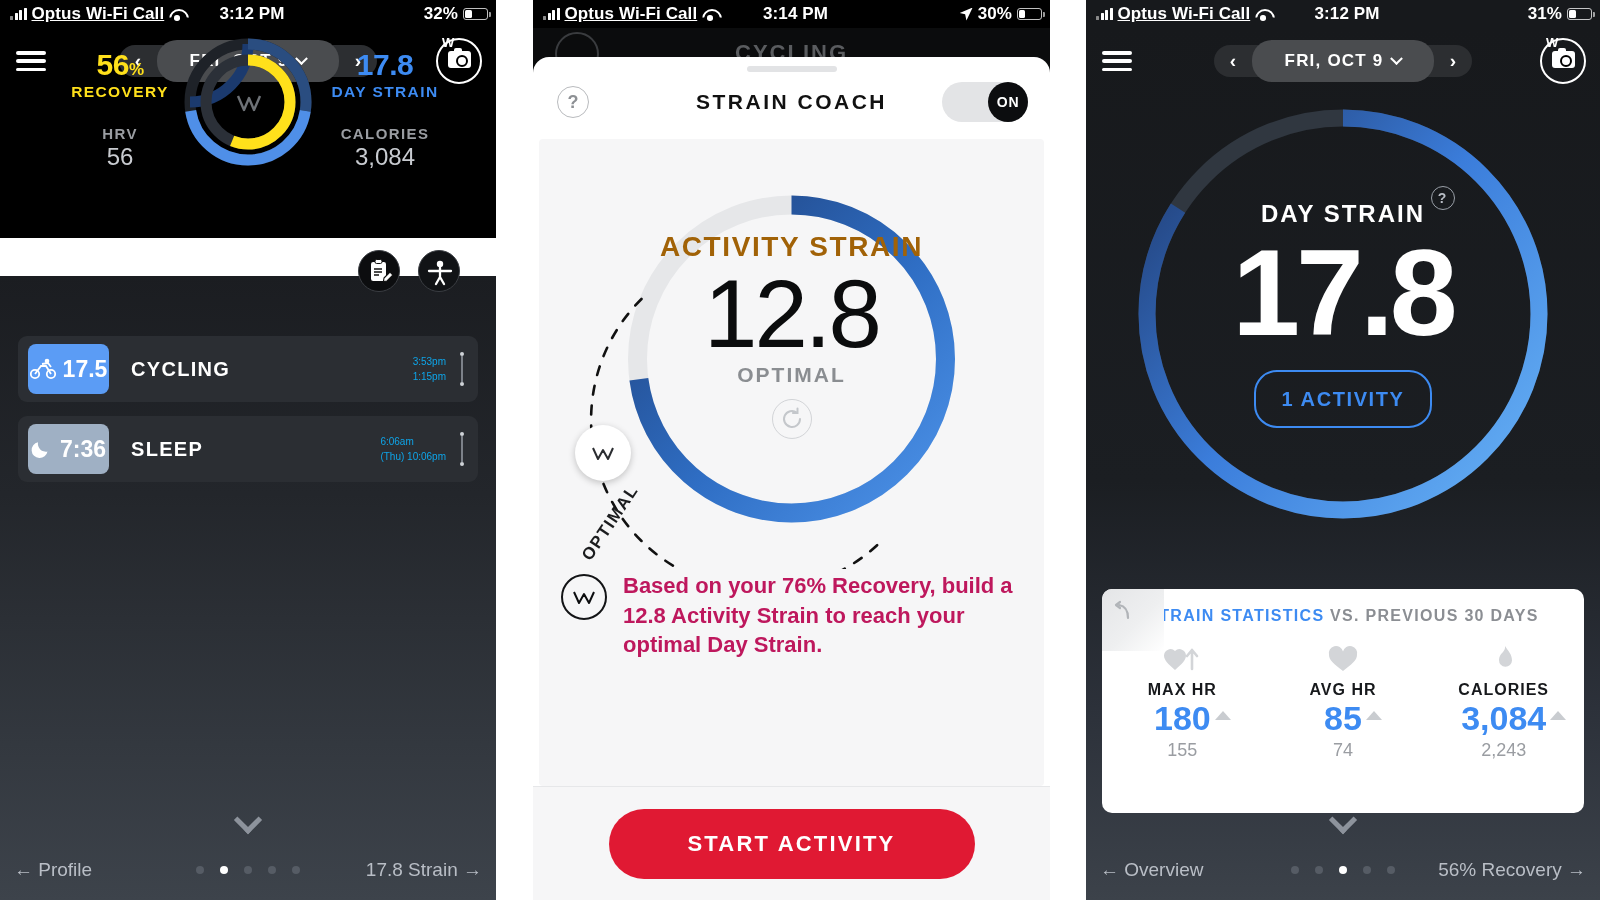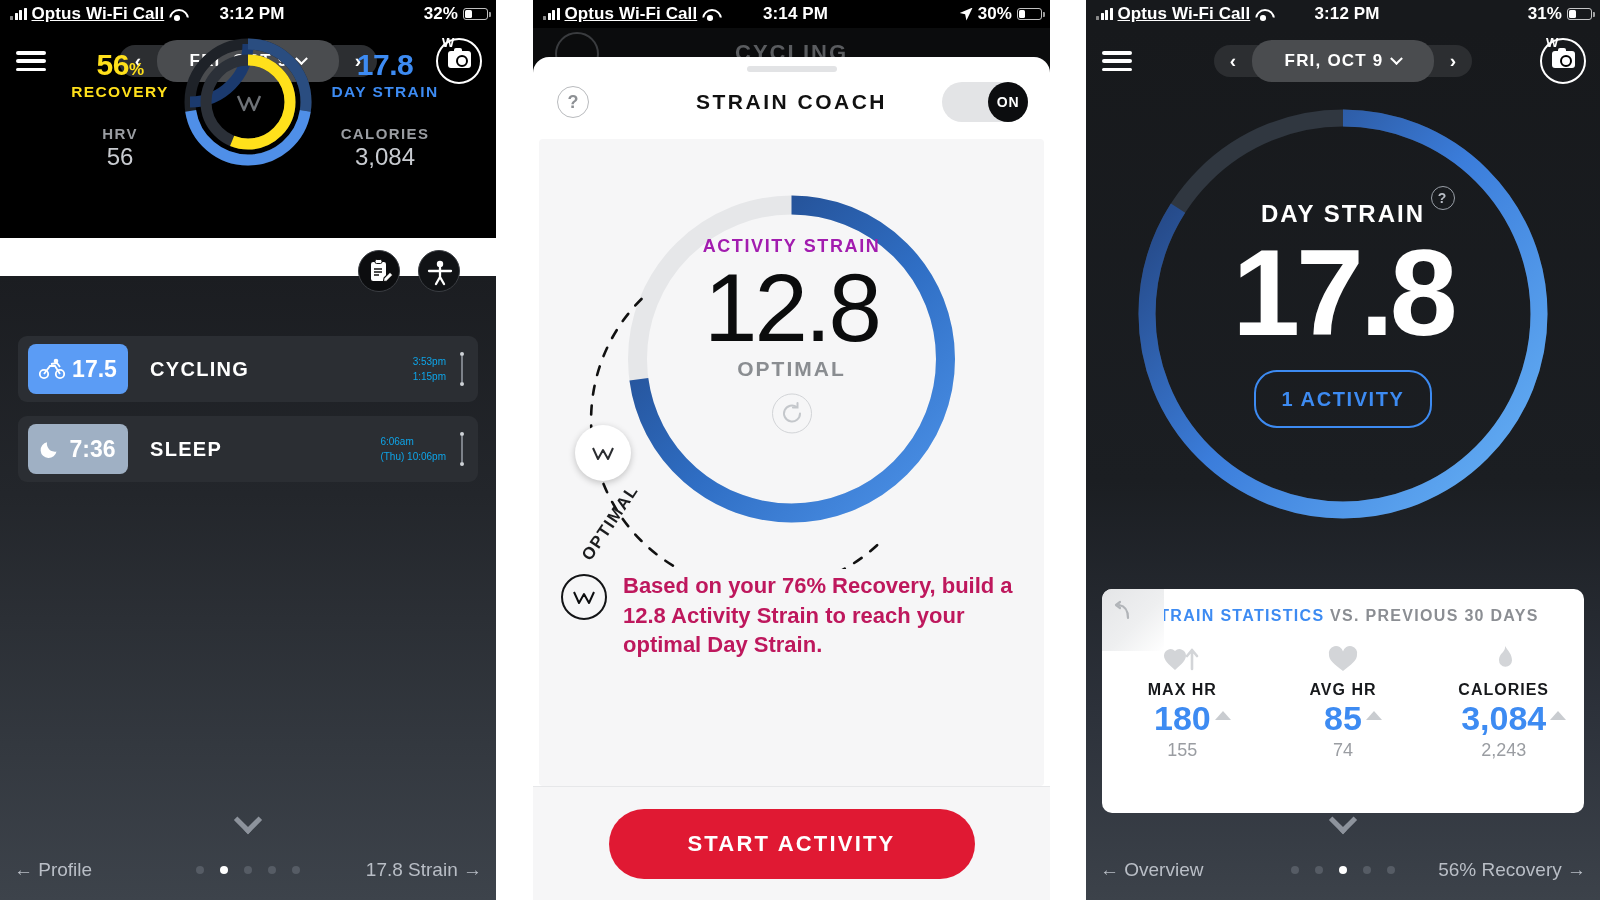--- a/index.html
+++ b/index.html
@@ -87,21 +87,21 @@
 
   .fab-row { position:absolute; right:36px; top:250px; display:flex; gap:18px; z-index:5;}
   .fab { width:42px; height:42px; border-radius:50%; border:1.5px solid #3a3d42;
          background:#111316; position:relative; }
   .fab.clip { background:#0c0d0f; }
   .plusmark { position:absolute; right:38px; top:-4px; color:#fff; font-size:20px; font-weight:700; }
 
   .act-list { position:absolute; left:18px; right:18px; top:60px; }
   .act-row { height:66px; background:#2b2e33; border-radius:9px; margin-bottom:14px;
              display:flex; align-items:center; position:relative; padding-left:10px; }
-  .act-chip { width:100px; height:50px; border-radius:8px; display:flex; align-items:center;
+  .act-chip { width:81px; height:50px; border-radius:8px; display:flex; align-items:center;
               justify-content:center; gap:7px; color:#fff; font-size:23px; font-weight:700; }
   .chip-blue { background:#5b9cf5; }
   .chip-grey { background:#9fb0c4; }
   .act-name { color:#fff; font-size:20px; font-weight:800; letter-spacing:1.3px; margin-left:22px; }
   .act-times { position:absolute; right:32px; text-align:left; color:#0ea5e9;
                font-size:10px; line-height:1.55; }
   .timerail { position:absolute; right:14px; top:16px; height:34px; width:4px;
               display:flex; flex-direction:column; align-items:center; justify-content:space-between; }
   .timerail .d { width:4px; height:4px; background:#cfd3d8; border-radius:50%; }
   .timerail .ln{ position:absolute; top:4px; bottom:4px; width:1.5px; background:#7d828a; }
@@ -135,21 +135,21 @@
   .toggle { position:absolute; right:22px; width:86px; height:40px; border-radius:20px;
             background:#e3e4e6; display:flex; align-items:center; justify-content:flex-end; }
   .toggle .knob { width:40px; height:40px; border-radius:50%; background:#0c0d0f; color:#fff;
                   font-size:14px; font-weight:800; letter-spacing:.8px;
                   display:flex; align-items:center; justify-content:center; }
   .sheet-body { position:absolute; left:6px; right:6px; top:82px; bottom:114px;
                 background:#f6f6f7; border-radius:4px; }
   .ring2-wrap { position:absolute; left:0; right:0; top:10px; height:420px; }
   .ring2-center { position:absolute; left:50%; top:196px; transform:translate(-50%,-50%);
                   text-align:center; width:330px; }
-  .as-label { font-size:18px; font-weight:800; letter-spacing:1.6px; color:#a21caf; }
+  .as-label { font-size:28px; font-weight:800; letter-spacing:1.6px; color:#a16207; }
   .as-value { font-size:96px; font-weight:400; letter-spacing:-3px; color:#0b0c0d; line-height:.98; margin-top:4px;}
   .as-opt { font-size:21px; font-weight:600; letter-spacing:2px; color:#8a8d91; margin-top:2px; }
   .reset-ic { width:40px; height:40px; border-radius:50%; border:1.8px solid #d2d4d7;
               margin:12px auto 0; position:relative; color:#bfc2c6; }
   .puck { position:absolute; width:56px; height:56px; border-radius:50%; background:#fff;
           box-shadow:0 2px 7px rgba(0,0,0,.22); display:flex; align-items:center; justify-content:center; }
   .optimal-txt { position:absolute; font-size:17px; font-weight:800; letter-spacing:1.5px; color:#1b1c1e; }
   .coach-note { position:absolute; left:0; right:0; bottom:126px; padding:0 22px;
                 display:flex; gap:16px; align-items:flex-start; }
   .coach-logo { width:46px; height:46px; border-radius:50%; border:2px solid #131416;

